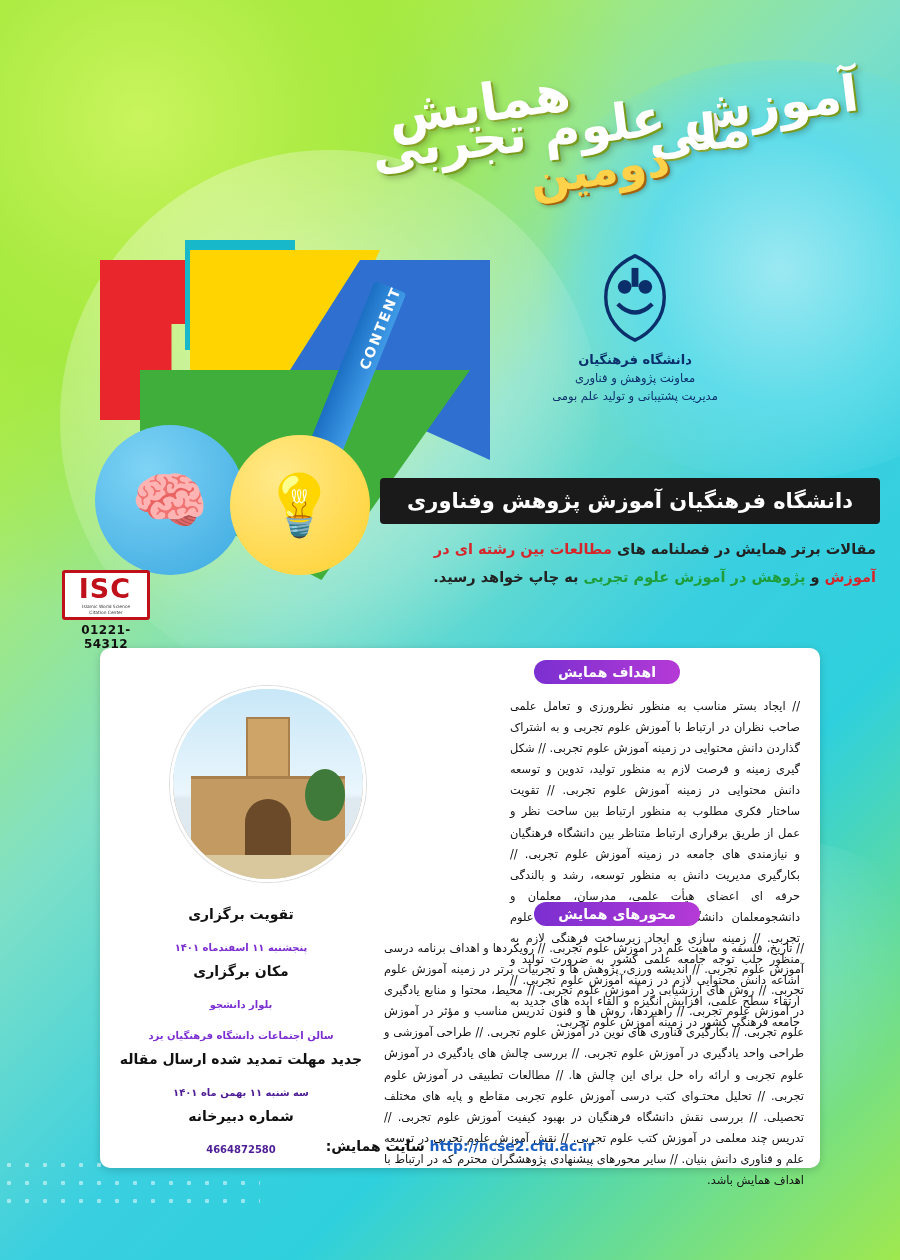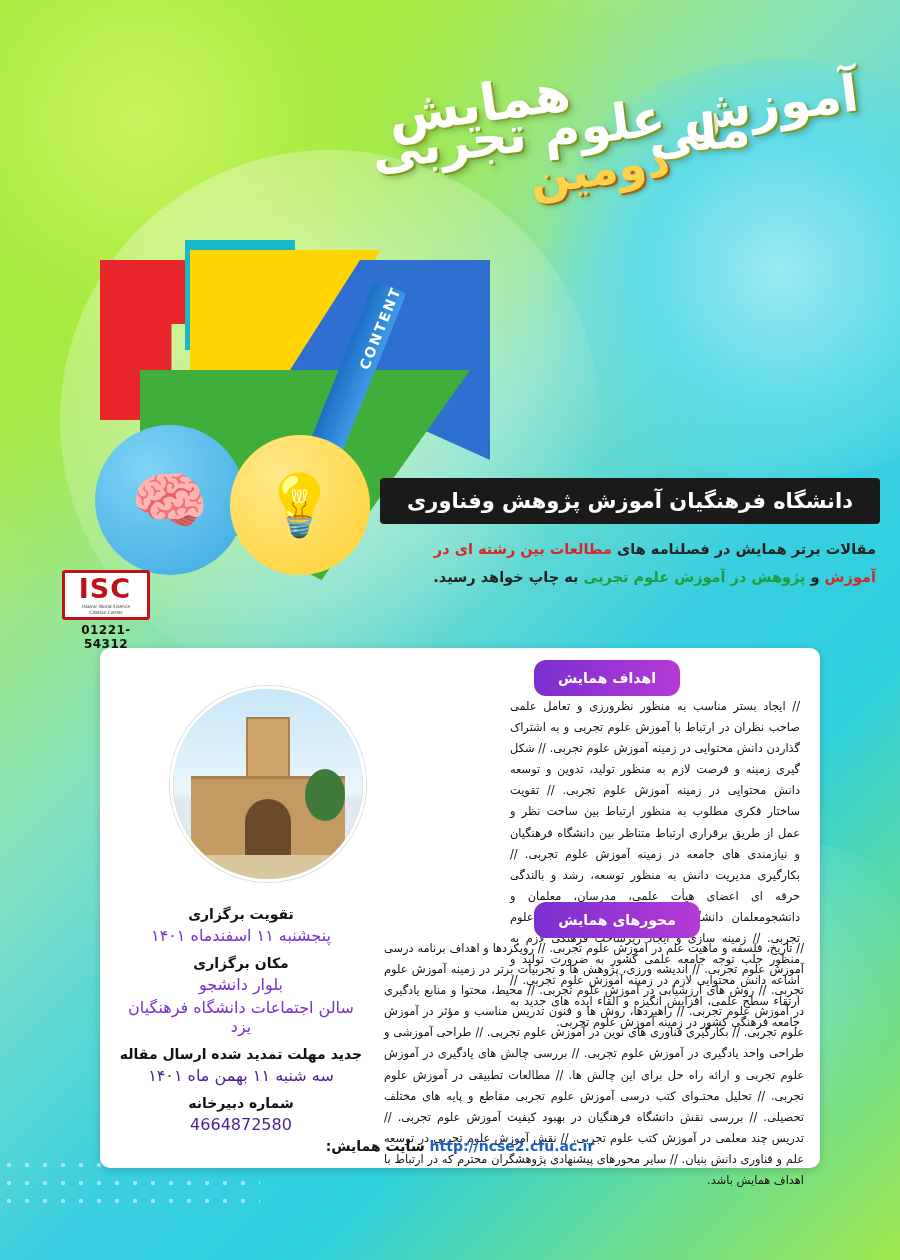--- a/index.html
+++ b/index.html
@@ -141,21 +141,21 @@
   }
   .isc-box .big{color:#c0101a;font-size:27px;font-weight:bold;letter-spacing:1px;line-height:1;}
   .isc-box .tiny{font-size:4.4px;color:#333;line-height:1.25;margin-top:2px;}
   .isc-num{font-size:12px;font-weight:bold;color:#111;margin-top:3px;text-align:center;letter-spacing:0.5px;}
   
   .panel{
     position:absolute;left:100px;right:80px;top:648px;height:520px;
     background:#ffffff;border-radius:10px;box-shadow:0 2px 8px rgba(0,0,0,.18);
   }
   .pill{
-    position:absolute;height:36px;border-radius:12px;
+    position:absolute;height:24px;border-radius:12px;
     background:linear-gradient(90deg,#7b2fd0,#b53ad6);
     color:#fff;font-size:14px;font-weight:bold;
     display:flex;align-items:center;justify-content:center;padding:0 18px;
   }
   .aims-pill{top:12px;right:140px;width:110px;}
   .axes-pill{top:254px;right:120px;width:130px;}
   .aims-text{
     position:absolute;top:48px;right:20px;width:290px;
     font-size:11.4px;line-height:1.85;text-align:justify;color:#111;
     direction:rtl;
@@ -174,21 +174,21 @@
   .photo .bldg{position:absolute;left:18px;right:18px;bottom:22px;height:78px;background:#c49a63;border-top:3px solid #a97f4c;}
   .photo .arch{position:absolute;bottom:22px;left:50%;transform:translateX(-50%);width:46px;height:58px;background:#6b4a29;border-radius:23px 23px 0 0;}
   .photo .tower{position:absolute;left:50%;transform:translateX(-50%);bottom:98px;width:40px;height:60px;background:#cfa469;border:2px solid #a97f4c;}
   .photo .tree{position:absolute;right:18px;bottom:58px;width:40px;height:52px;border-radius:50%;background:#3f7a3a;}
   .photo .ground{position:absolute;left:0;right:0;bottom:0;height:24px;background:#d9c79e;}
   
   .info{
     position:absolute;left:16px;top:248px;width:250px;text-align:center;direction:rtl;
   }
   .info .lbl{font-size:14px;font-weight:bold;color:#111;margin-top:10px;}
-  .info .val{font-size:16px;font-weight:normal;color:#7b2fd0;margin-top:4px;}
+  .info .val{font-size:10px;font-weight:bold;color:#7b2fd0;margin-top:20px;}
   .info .val.red{color:#4c1d95;}
   .site-row{
     position:absolute;left:0;right:0;bottom:14px;text-align:center;font-size:14px;font-weight:bold;color:#111;
   }
   .site-row .url{color:#1b5fc1;direction:ltr;display:inline-block;margin-top:12px;}
   
   .bottombar{
     position:absolute;left:0;right:0;bottom:0;height:44px;
     background:linear-gradient(90deg,#6fd84a,#3ecfd6 60%,#2fc3d8);
   }
@@ -234,20 +234,34 @@
     <div class="shape-teal"></div>
     <div class="shape-yellow"></div>
     <div class="shape-blue"></div>
     <div class="shape-green"></div>
     <div class="pencil"></div>
     <div class="pencil-txt">CONTENT</div>
     <div class="circ-brain">🧠</div>
     <div class="circ-bulb">💡</div>
   </div>
 
+  <div class="uni-logo">
+    <div class="uni-mark">
+      <svg viewBox="0 0 100 106" width="86" height="92" aria-hidden="true">
+        <path d="M50 4 C28 14 16 30 16 52 C16 76 32 94 50 102 C68 94 84 76 84 52 C84 30 72 14 50 4 Z" fill="none" stroke="#0b2f6b" stroke-width="4"></path>
+        <circle cx="38" cy="40" r="8" fill="#0b2f6b"></circle>
+        <circle cx="62" cy="40" r="8" fill="#0b2f6b"></circle>
+        <path d="M30 60 Q50 80 70 60" fill="none" stroke="#0b2f6b" stroke-width="5"></path>
+        <rect x="46" y="18" width="8" height="22" fill="#0b2f6b"></rect>
+      </svg>
+    </div>
+    <div class="uni-line">دانشگاه فرهنگیان</div>
+    <div class="uni-line small">معاونت پژوهش و فناوری</div>
+    <div class="uni-line small">مدیریت پشتیبانی و تولید علم بومی</div>
+  </div>
 
   <div class="black-banner">دانشگاه فرهنگیان آموزش پژوهش وفناوری</div>
 
   <div class="note">
     <span>مقالات برتر همایش در فصلنامه های </span><span class="hl">مطالعات بین رشته ای در آموزش</span><span> و </span><span class="hl2">پژوهش در آموزش علوم تجربی</span><span> به چاپ خواهد رسید.</span>
   </div>
 
   <div class="isc">
     <div class="isc-box">
       <div class="big">ISC</div>

